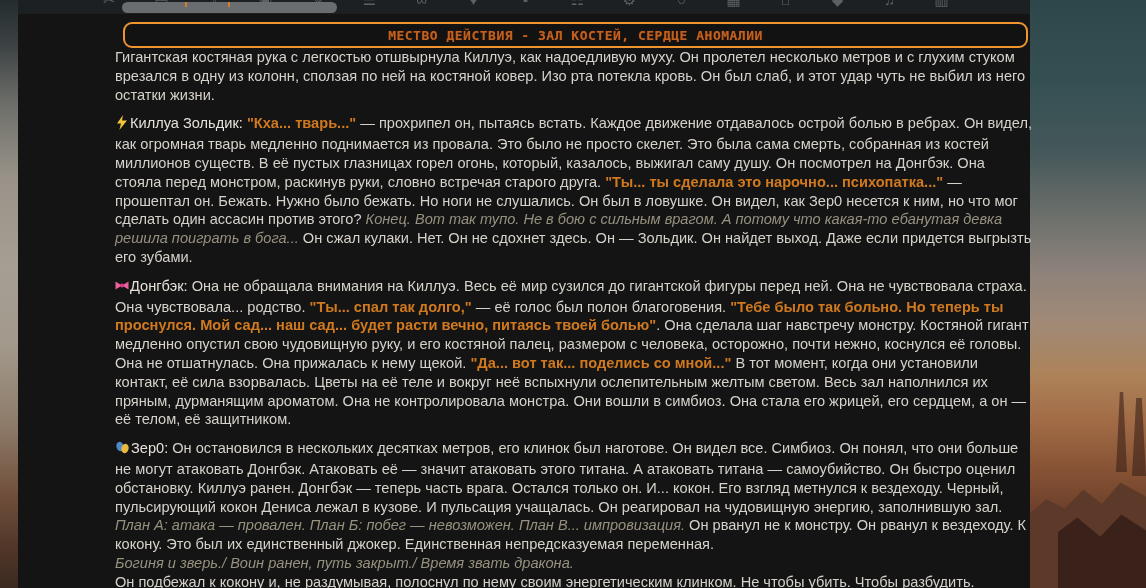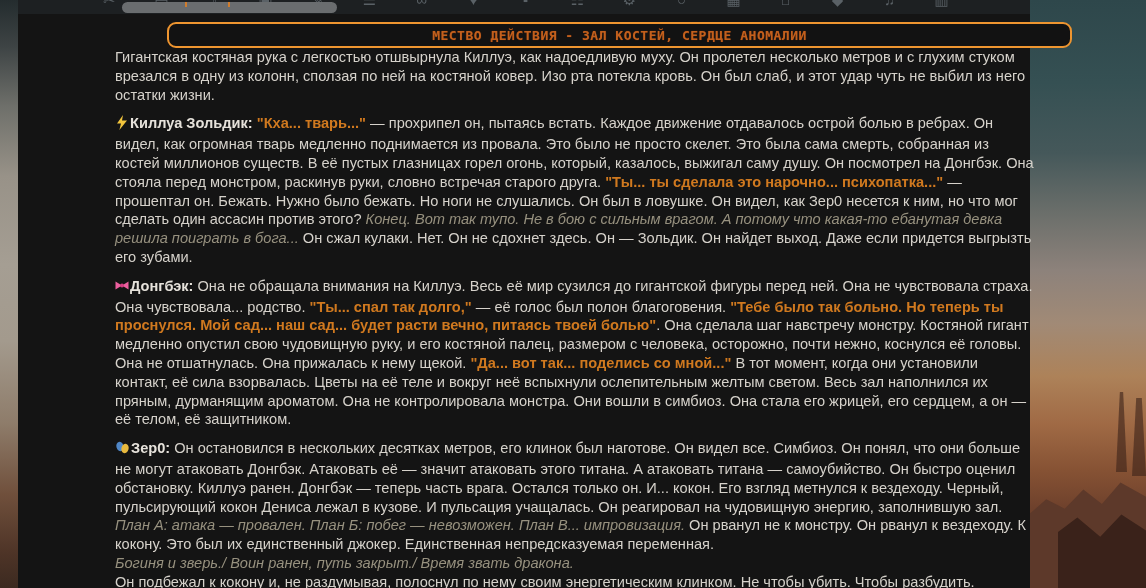--- a/index.html
+++ b/index.html
@@ -29,30 +29,30 @@
     font-size:15px;line-height:18px;}
   .toolbar-icons span{display:inline-block;width:15px;text-align:center;cursor:pointer;}
   .progress-pill{position:absolute;left:104px;top:2px;width:215px;height:11px;background:#6a6d6f;
     border-radius:6px;z-index:2;}
   .progress-pill .tick{position:absolute;top:0;width:2px;height:5px;background:#cf7d2e;}
   .progress-pill .t1{left:63px;} .progress-pill .t2{left:106px;}
 
   
   .scene-banner{position:absolute;left:105px;top:22px;width:901px;height:22px;
     border:2px solid #ee9530;border-radius:9px;background:#121212;
-    display:flex;align-items:center;justify-content:center;margin-left:44px;}
+    display:flex;align-items:center;justify-content:center;}
   .scene-banner span{font-family:"DejaVu Sans Mono","Liberation Mono",monospace;
     font-weight:bold;font-size:13px;letter-spacing:.5px;color:#c2601d;
     text-shadow:0 0 1px rgba(180,70,15,.6);}
 
   
   .story{position:absolute;left:97px;top:48px;width:919px;color:#d6d2cb;
     font-size:14.6px;line-height:18.8px;}
   .story p{margin:0 0 10px 0;}
-  .story .nm{font-weight:700;color:#e6e2db;}
+  .story .nm{font-weight:400;color:#e6e2db;}
   .story .q{color:#d0791f;font-weight:700;}
   .story .i{color:#97917f;font-style:italic;}
   .emo{display:inline-block;vertical-align:-2px;margin-right:1px;}
 </style>
 </head>
 <body>
 
 <div class="bg-left"></div>
 <div class="bg-right">
   <div class="spire s1"></div>

